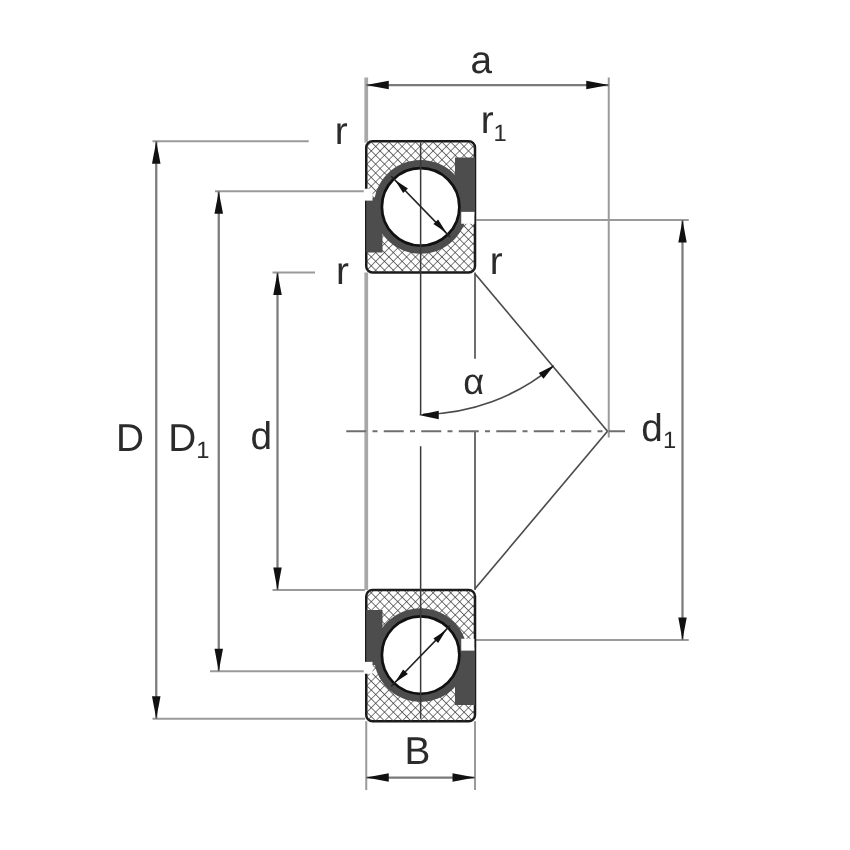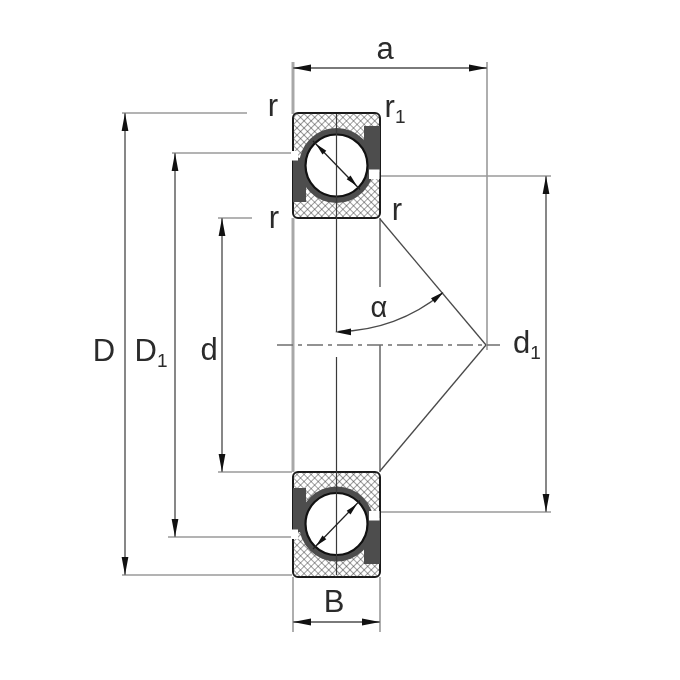--- a/index.html
+++ b/index.html
@@ -117,21 +117,21 @@
       <polygon points="222,472 218.6,454 225.4,454"></polygon>
       <polygon points="546,176 542.6,194 549.4,194"></polygon>
       <polygon points="546,512 542.6,494 549.4,494"></polygon>
       <polygon points="293,622 311,618.6 311,625.4"></polygon>
       <polygon points="380,622 362,618.6 362,625.4"></polygon>
     </g>
   </svg>
 
   <div class="lbl" style="left:385px;top:48px"><span>a</span></div>
   <div class="lbl" style="left:273px;top:105px"><span>r</span></div>
-  <div class="lbl" style="left:395px;top:106px"><span>r</span><sub>1</sub></div>
+  <div class="lbl" style="left:395px;top:96px"><span>r</span><sub>1</sub></div>
   <div class="lbl" style="left:274px;top:217px"><span>r</span></div>
   <div class="lbl" style="left:397px;top:209px"><span>r</span></div>
   <div class="lbl greek" style="left:379px;top:307px"><span>α</span></div>
   <div class="lbl" style="left:104px;top:350px"><span>D</span></div>
   <div class="lbl" style="left:151px;top:350px"><span>D</span><sub>1</sub></div>
   <div class="lbl" style="left:209px;top:349px"><span>d</span></div>
   <div class="lbl" style="left:527px;top:342px"><span>d</span><sub>1</sub></div>
   <div class="lbl" style="left:334px;top:601px"><span>B</span></div>
 
 </div>

